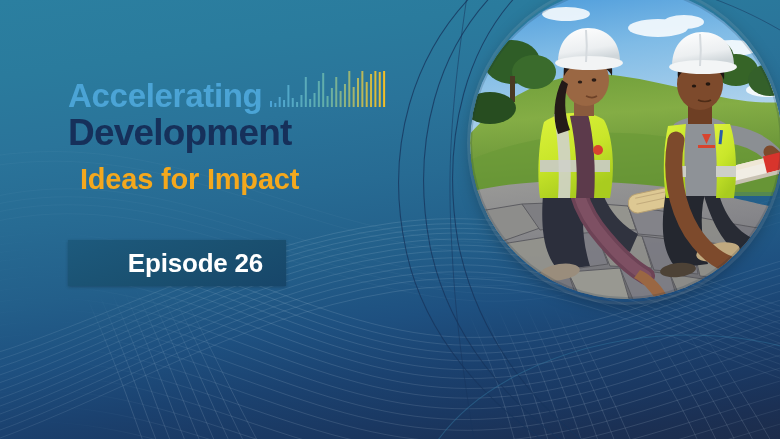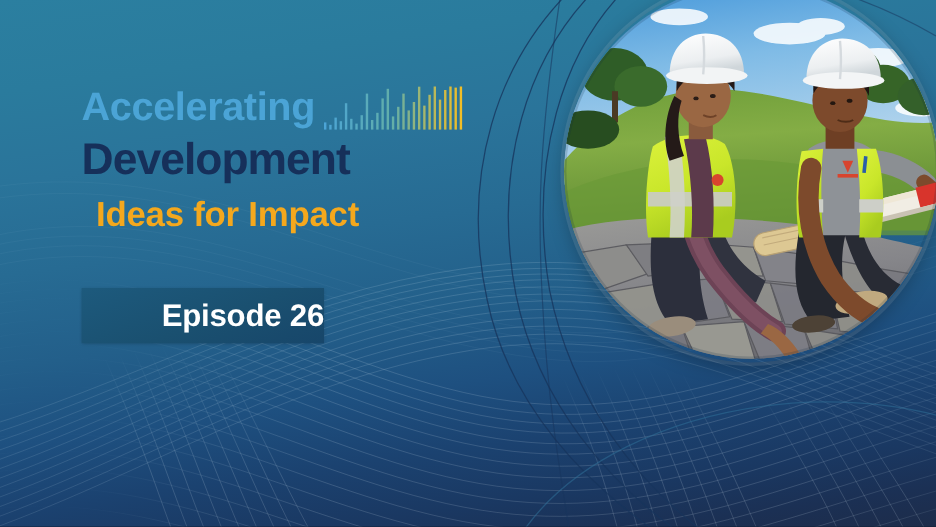--- a/index.html
+++ b/index.html
@@ -51,21 +51,21 @@
     letter-spacing: -0.3px;
     color: #4ba4d6;
     line-height: 1;
     margin: 0;
     white-space: nowrap;
     display: inline-block;
     vertical-align: bottom;
   }
   .title-row-1 {
     display: flex;
-    align-items: flex-start;
+    align-items: flex-end;
     gap: 6px;
     height: 40px;
   }
   .line-development {
     font-size: 37px;
     font-weight: 700;
     letter-spacing: -0.8px;
     color: #16305a;
     line-height: 1;
     margin: 0;
@@ -88,27 +88,28 @@
   .waveform {
     display: block;
     margin-bottom: 1px;
   }
 
   
   .episode-badge {
     position: absolute;
     left: 68px;
     top: 240px;
-    width: 202px;
+    width: 181px;
     height: 46px;
     background: linear-gradient(160deg, #1d5a7d 0%, #1a5070 55%, #17466a 100%);
     display: flex;
     align-items: center;
-    justify-content: flex-end;
+    justify-content: center;
     box-shadow: 0 1px 3px rgba(0,0,0,0.22);
+    padding-left: 37px;
   }
   .episode-badge-label {
     color: #ffffff;
     font-size: 26px;
     font-weight: 700;
     letter-spacing: -0.2px;
     line-height: 1;
     white-space: nowrap;
   }
 

